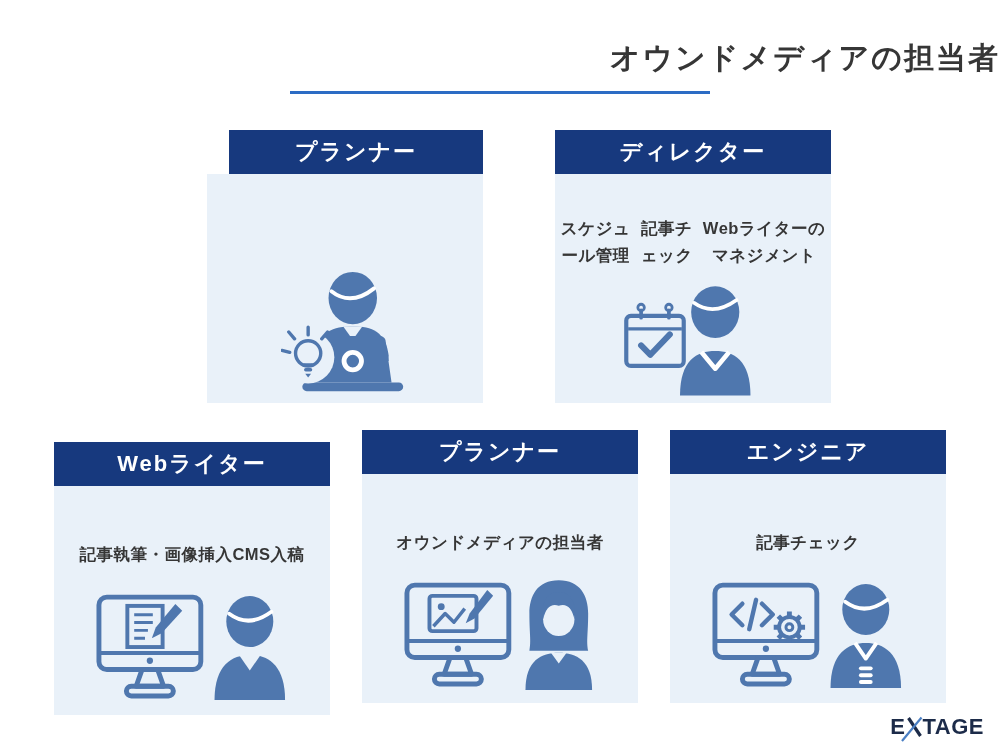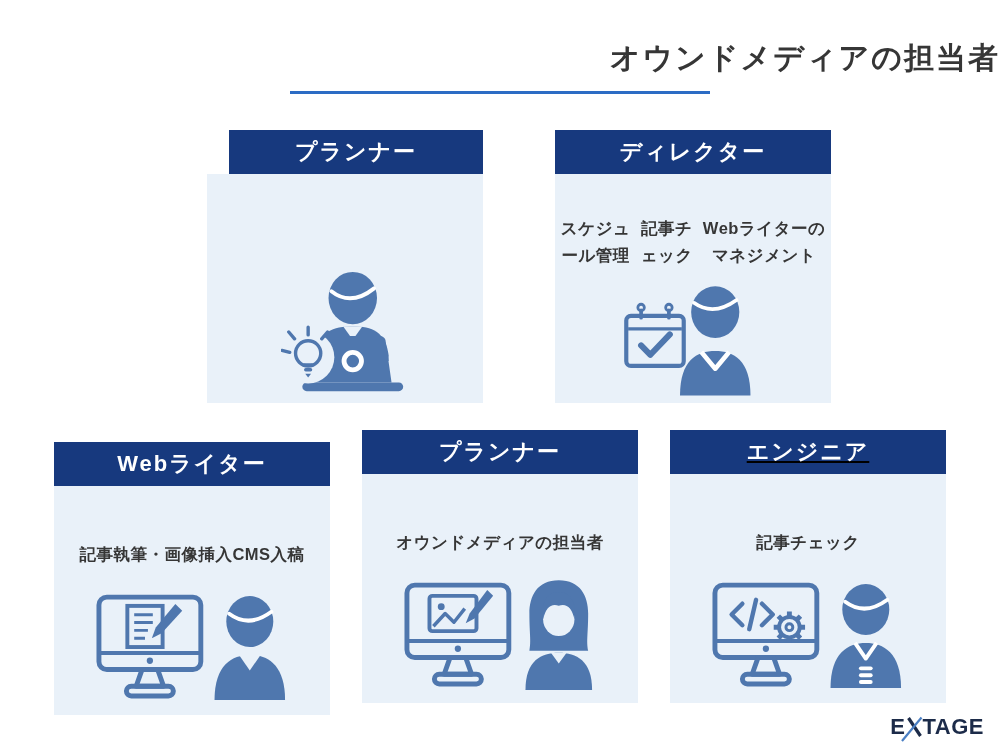--- a/index.html
+++ b/index.html
@@ -55,21 +55,21 @@
     font-size:22px;font-weight:800;letter-spacing:0.5px;
     color:var(--logo-navy);
   }
   .logo svg{overflow:visible;margin:0 1px;}
 
   
   #card-planner{left:207px;top:130px;padding-left:22px;}
   #card-director{left:515px;top:130px;margin-left:40px;}
   #card-web-writer{left:54px;top:442px;}
   #card-designer{left:362px;top:430px;}
-  #card-engineer{left:670px;top:430px;text-decoration:underline;}
+  #card-engineer{left:670px;top:430px;}
 </style>
 </head>
 <body>
 
 <div class="canvas">
 
   <h1 class="page-title">オウンドメディアの担当者</h1>
   <div class="title-underline"></div>
 
   <section class="card" id="card-planner">

